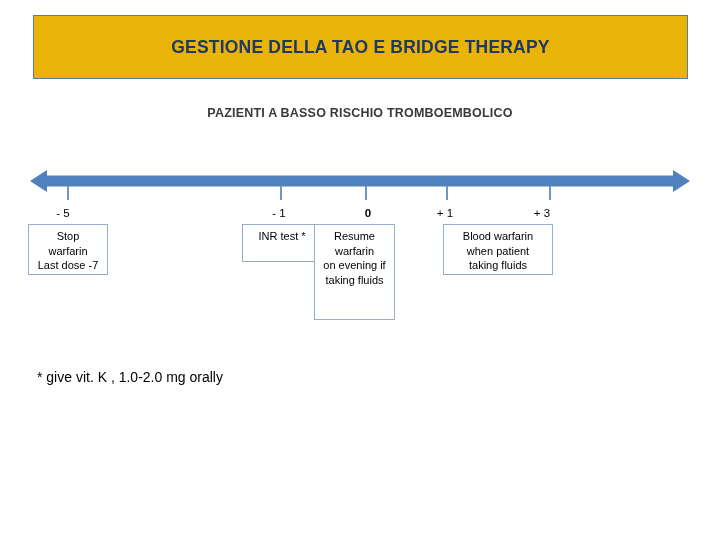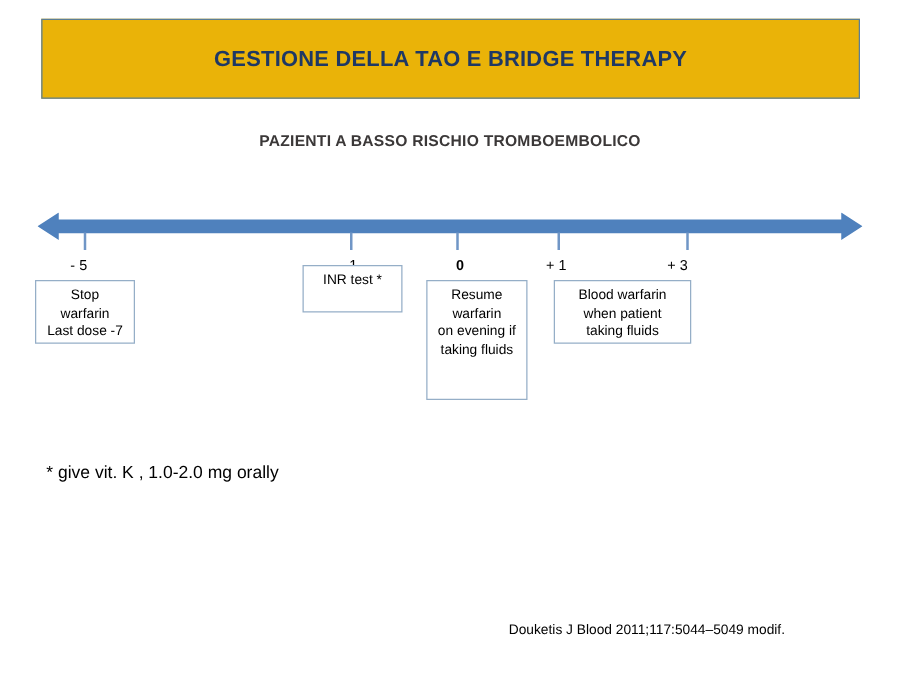--- a/index.html
+++ b/index.html
@@ -30,22 +30,22 @@
   }
   .day-label.l1 { left:41px; }  .day-label.l2 { left:257px; }
   .day-label.l3 { left:346px; font-weight:700; }
   .day-label.l4 { left:423px; } .day-label.l5 { left:520px; }
   .note-box {
     position:absolute; border:1px solid #95aec7; background:#ffffff;
     font-size:11px; line-height:14.5px; color:#000000; text-align:center;
     white-space:pre-line; padding-top:4px; box-sizing:border-box;
   }
   .note-box.b1 { left:28px;  top:224px; width:80px;  height:51px; }
-  .note-box.b2 { left:242px; top:212px; width:80px;  height:38px; }
-  .note-box.b3 { left:341px; top:224px; width:81px;  height:96px; }
+  .note-box.b2 { left:242px; top:224px; width:80px;  height:38px; }
+  .note-box.b3 { left:314px; top:224px; width:81px;  height:96px; }
   .note-box.b4 { left:443px; top:224px; width:110px; height:51px; }
   .footnote {
     position:absolute; left:37px; top:369px; font-size:14px; color:#000000;
   }
   .citation {
     position:absolute; right:92px; top:498px; font-size:11px; color:#000000;
   }
 </style>
 </head>
 <body>
@@ -81,15 +81,14 @@
   <div class="note-box b3">Resume
 warfarin
 on evening if
 taking fluids</div>
   <div class="note-box b4">Blood warfarin
 when patient
 taking fluids</div>
 
   <div class="footnote">* give vit. K , 1.0-2.0 mg orally</div>
 
-  <div class="citation">Douketis J Blood 2011;117:5044–5049  modif.</div>
 
 </div>
 
 </body></html>

